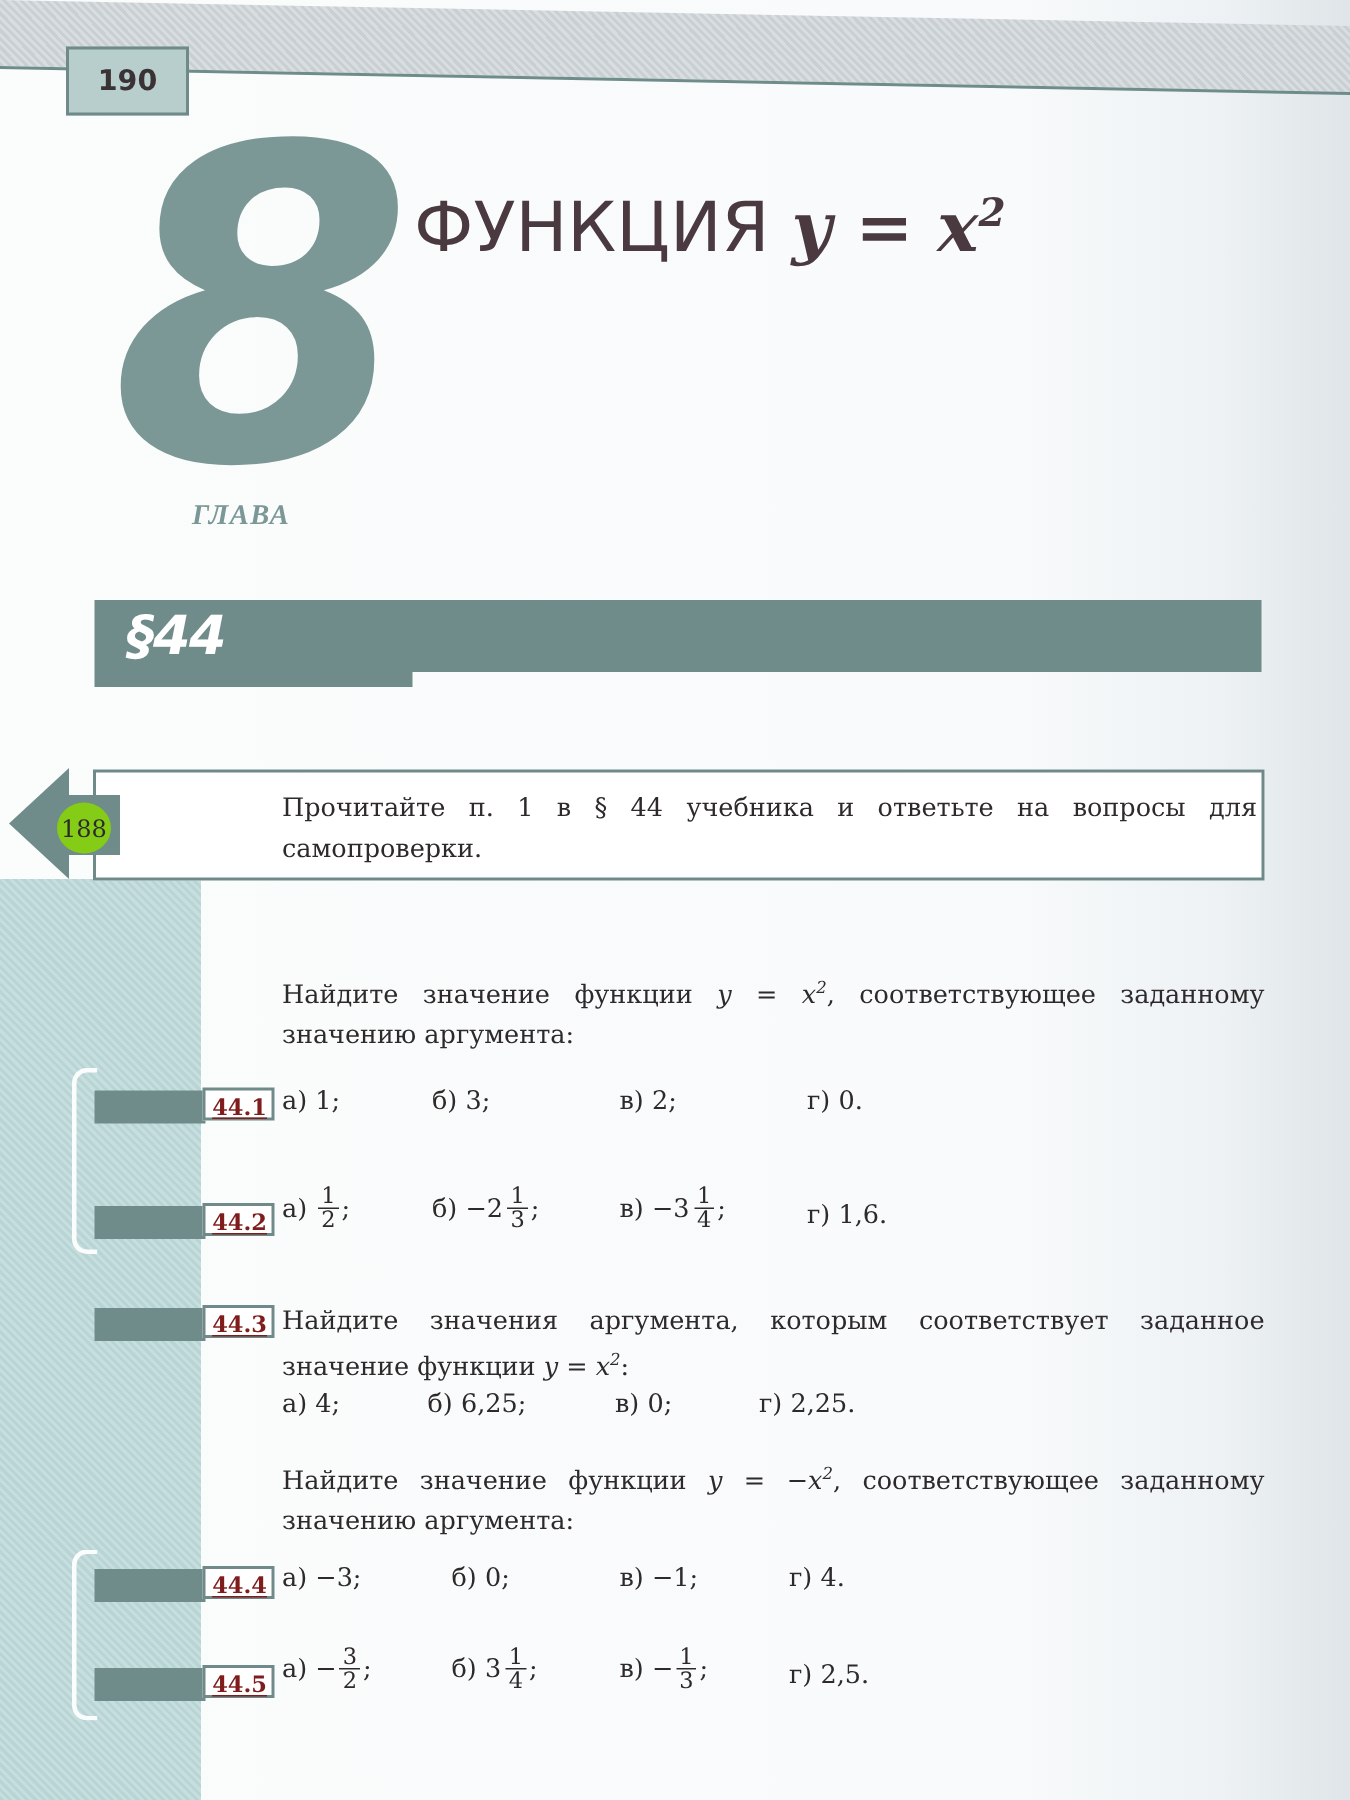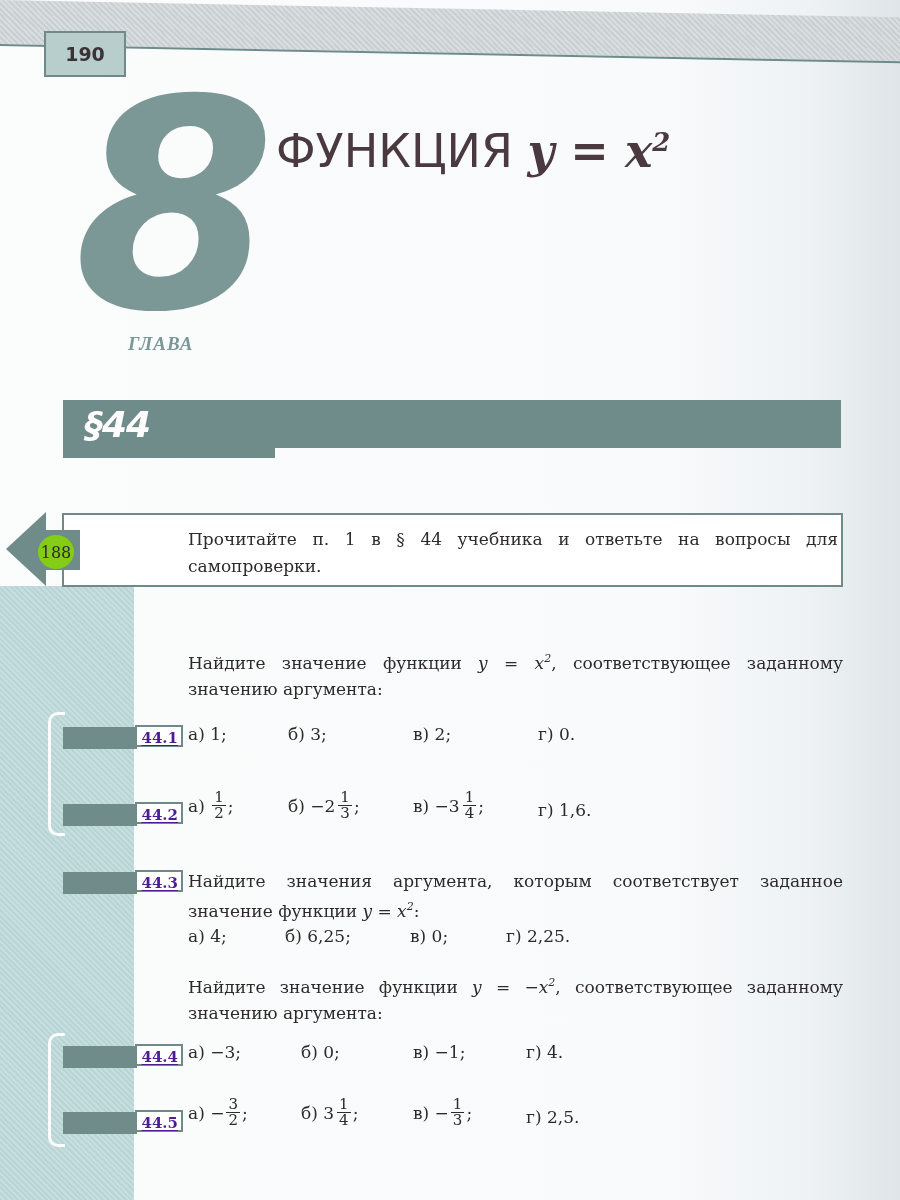--- a/index.html
+++ b/index.html
@@ -102,21 +102,21 @@
   .para sup { font-size:11px; }
 
   
   .ex-label {
     position:absolute; left:63px; width:122px; height:22px;
   }
   .ex-label .bar { position:absolute; left:0; top:0; width:74px; height:22px; background:#6f8c8a; }
   .ex-label .num {
     position:absolute; left:72px; top:-2px; width:48px; height:22px;
     border:2px solid #6f8a89; background:#fff;
-    font-weight:bold; font-size:15px; color:#4c1d95; text-align:right;
+    font-weight:bold; font-size:15px; color:#7f1d1d; text-align:right;
     padding-right:3px; box-sizing:border-box; line-height:22px;
     text-decoration:underline; text-decoration-thickness:1px; text-underline-offset:2px;
   }
   .bracket {
     position:absolute; left:48px; width:14px; border:3px solid #fbfdfd; border-right:none;
     border-radius:10px 0 0 10px;
   }
 
   .answers { position:absolute; left:188px; height:40px; font-size:17px; }
   .ans { position:absolute; white-space:nowrap; display:flex; align-items:center; }

